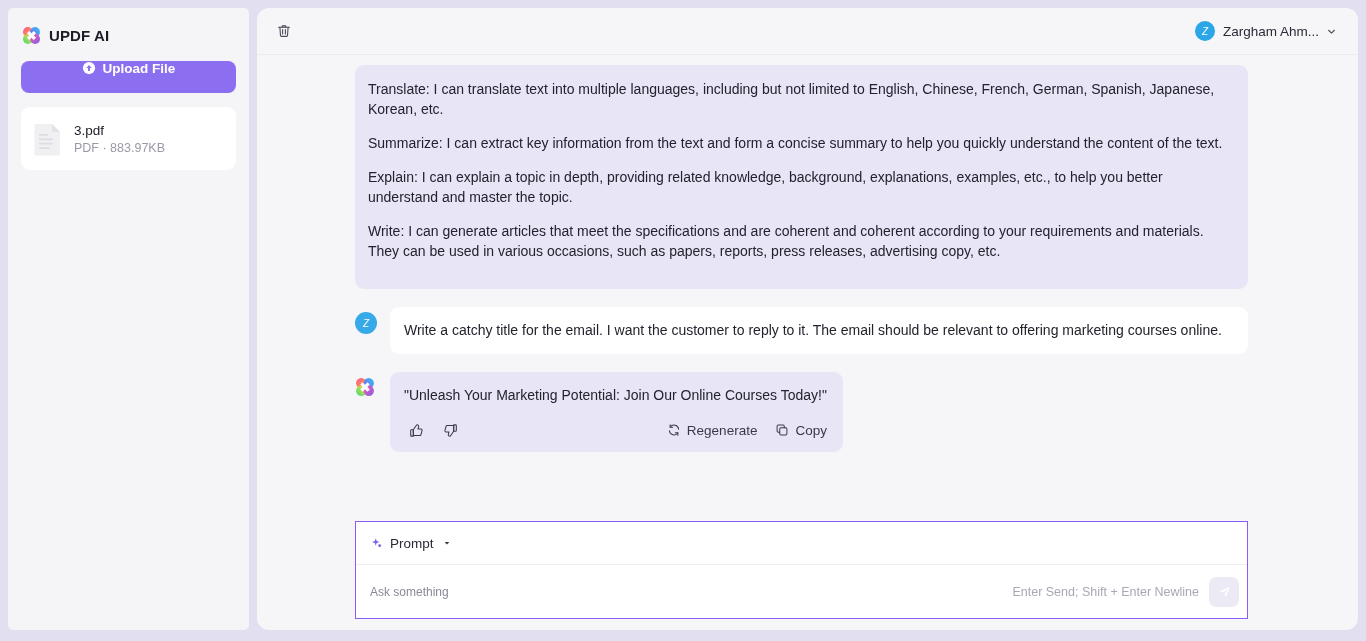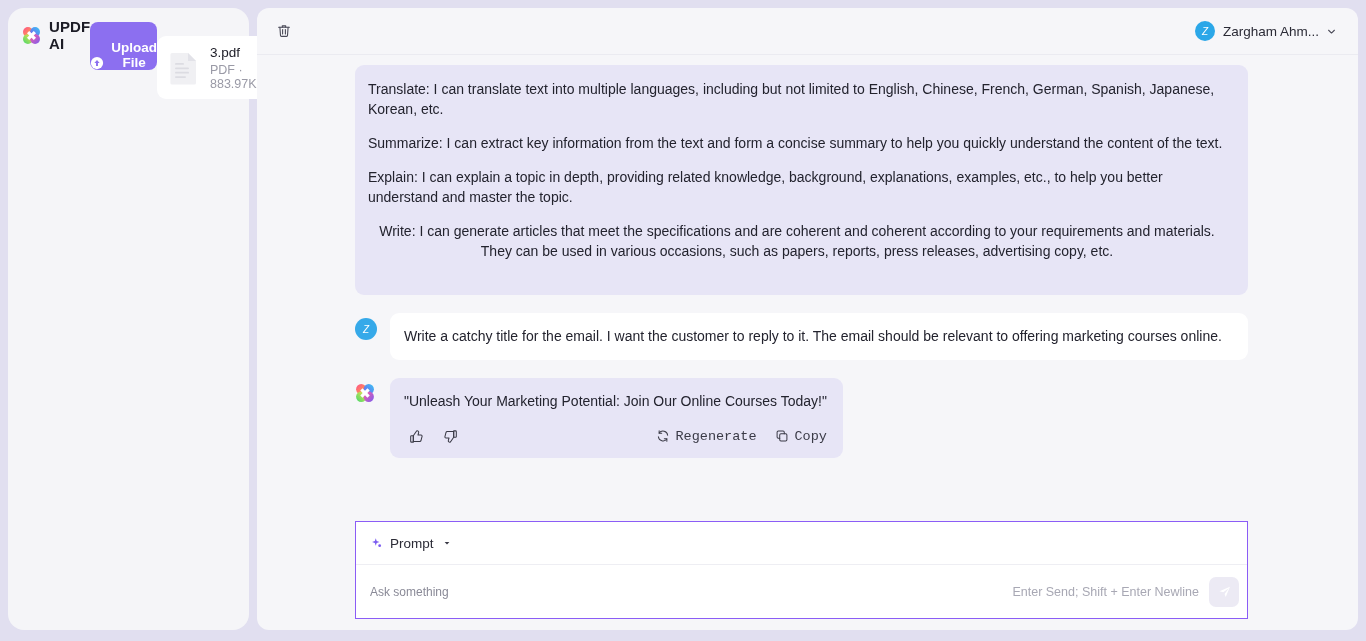--- a/index.html
+++ b/index.html
@@ -16,43 +16,43 @@
     padding: 8px 8px 11px 8px;
     gap: 8px;
     background: #e1dff0;
   }
 
   
   .sidebar {
     width: 241px;
     flex: 0 0 241px;
     background: #f5f5f8;
-    border-radius: 16px;
+    border-radius: 5px;
     padding: 14px 13px 0 13px;
     display: flex;
-    flex-direction: row;
+    flex-direction: column;
   }
   .brand {
     display: flex; align-items: center; gap: 8px;
     height: 26px;
     margin-bottom: 13px;
     padding-left: 1px;
   }
   .brand-title {
     font-size: 15px; font-weight: bold; color: #1c1c26;
     letter-spacing: .1px;
   }
   .logo-mark { width: 19px; height: 19px; display:block; flex:0 0 19px; }
 
   .upload-btn {
-    height: 48px;
+    height: 32px;
     border-radius: 8px;
     background: #8c6ff0;
     color: #fff;
-    display: flex; align-items: flex-end; justify-content: center;
+    display: flex; align-items: flex-start; justify-content: center;
     gap: 7px;
     font-size: 13.5px;
     font-weight: bold;
     cursor: pointer;
     border: none;
     width: 100%;
     font-family: "Liberation Sans", sans-serif;
   }
   .upload-btn .up-ico { width: 14px; height: 14px; display:block; }
 
@@ -135,21 +135,21 @@
     padding: 14px 22px 16px 13px;
     flex: 1;
     min-width: 0;
   }
   .bubble-ai p {
     font-size: 14px;
     line-height: 20px;
     color: #23232e;
     margin-bottom: 14px;
   }
-  .bubble-ai p:last-child { margin-bottom: 18px; text-align: center; }
+  .bubble-ai p:last-child { margin-bottom: 12px; }
 
   .bubble-user {
     background: #ffffff;
     border-radius: 9px;
     padding: 13px 16px 14px 14px;
     flex: 1;
     font-size: 14px;
     line-height: 20px;
     color: #23232e;
     min-width: 0;
@@ -171,21 +171,21 @@
     display: flex; align-items: center; justify-content: center;
     cursor: pointer; background: none; border: none;
     margin-right: 10px;
   }
   .act-icon-btn svg { width: 15px; height: 15px; display:block; }
   .actions-gap { flex: 1; min-width: 68px; }
   .act-text-btn {
     display: flex; align-items: center; gap: 6px;
     font-size: 13.5px; color: #3a3a46;
     cursor: pointer; background: none; border: none;
-    font-family: Liberation Mono, monospace;
+    font-family: Liberation Sans, sans-serif;
     margin-left: 18px;
     white-space: nowrap;
   }
   .act-text-btn svg { width: 14px; height: 14px; display:block; }
 
   
   .composer-wrap {
     position: absolute;
     left: 98px; right: 110px; bottom: 11px;
   }

